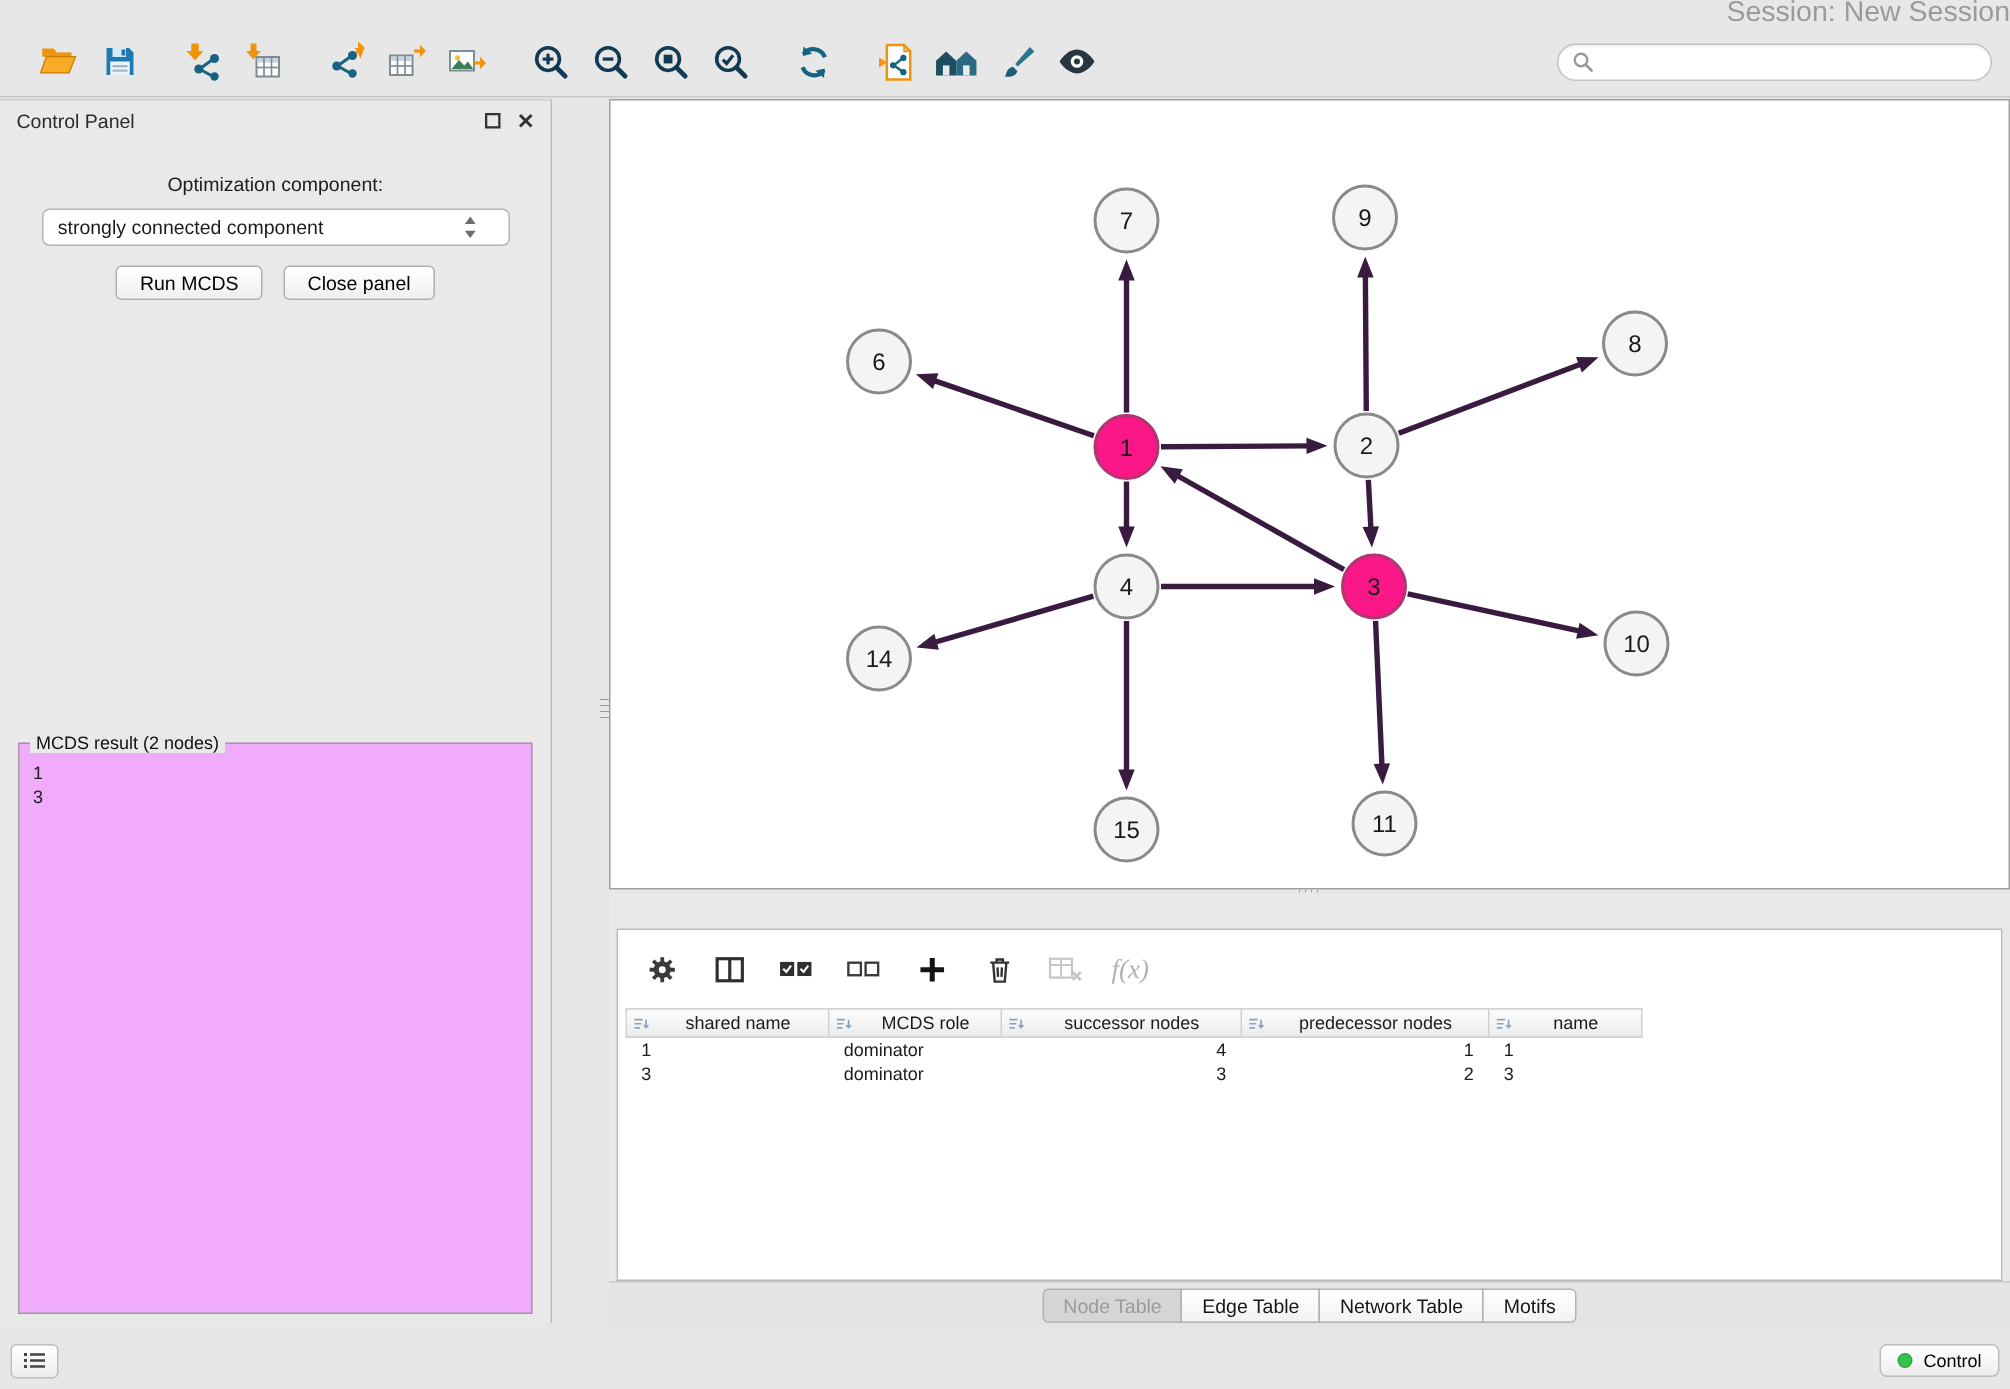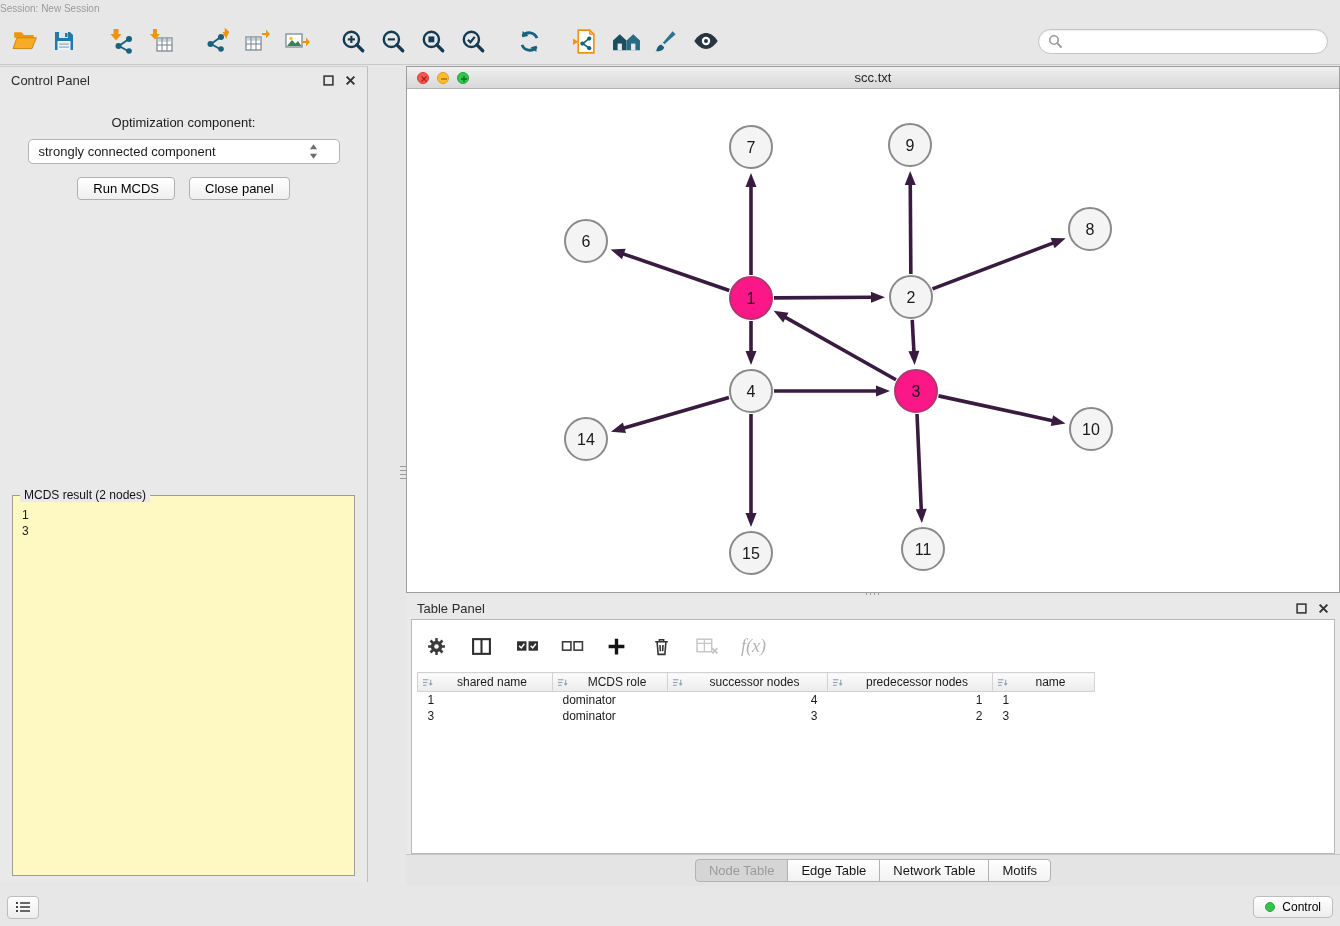--- a/index.html
+++ b/index.html
@@ -9,27 +9,27 @@
     background:#e7e7e7;
     position:relative;
     overflow:hidden;
     font-size:13px;
     color:#1c1c1c;
   }
   svg { display:block; }
 
   
   .titlebar { position:absolute; top:0; left:0; right:0; height:18px;
-    text-align:left; line-height:18px; font-size:10px; color:#9b9b9b; }
+    text-align:right; line-height:18px; font-size:19px; color:#9b9b9b; }
 
   
   .toolbar { position:absolute; top:18px; left:0; right:0; height:47px;
     border-bottom:1px solid #c9c9c9; display:flex; align-items:center; padding:0 12px; }
   .tbtn { width:40px; height:40px; border:none; background:transparent;
-    display:flex; align-items:center; justify-content:flex-start; cursor:pointer; }
+    display:flex; align-items:center; justify-content:flex-end; cursor:pointer; }
   .tgap { width:16px; }
   .search-box { margin-left:auto; width:290px; height:25px; background:#fff;
     border:1px solid #c3c3c3; border-radius:13px; display:flex; align-items:center;
     padding:0 9px; box-shadow:inset 0 1px 2px rgba(0,0,0,.07); }
   .search-box input { border:none; outline:none; flex:1; font:13px "Liberation Sans",sans-serif; background:transparent; margin-left:6px; }
 
   
   .panel-header { height:26px; display:flex; align-items:center; padding:0 11px; font-size:13px; color:#2b2b2b; }
   .ph-icons { margin-left:auto; display:flex; gap:11px; align-items:center; }
   .ph-icons span { display:flex; cursor:pointer; }
@@ -46,21 +46,21 @@
   .seg-tab.active { background:#d5d5d5; color:#9b9b9b; }
   .opt-label { text-align:center; margin-top:22px; font-size:13px; }
   .dropdown { margin:9px auto 0; width:312px; height:25px; background:#fff;
     border:1px solid #b3b3b3; border-radius:5px; display:flex; align-items:center;
     padding:0 21px 0 10px; font-size:13px; cursor:pointer; }
   .dropdown .dd-value { flex:1; }
   .cp-buttons { display:flex; justify-content:center; gap:14px; margin-top:13px; }
   .cp-btn { font:13px "Liberation Sans",sans-serif; padding:3px 15px;
     background:linear-gradient(#ffffff,#efefef); border:1px solid #b0b0b0; border-radius:4px; cursor:pointer; }
   .result-box { position:absolute; left:12px; right:12px; top:428px; bottom:6px;
-    background:#fef9c3; border:1px solid #9d9d9d; }
+    background:#f0abfc; border:1px solid #9d9d9d; }
   .result-legend { position:absolute; top:-8px; left:7px; background:#e9e9e9;
     padding:0 4px; font-size:12px; color:#111; }
   .result-list { padding:11px 9px; font-size:12px; line-height:16px; }
 
   
   .network-window { position:absolute; left:406px; top:66px; width:934px; height:527px;
     border:1px solid #9e9e9e; background:#fff; }
   .net-titlebar { height:22px; background:linear-gradient(#f0f0f0,#d8d8d8);
     border-bottom:1px solid #b3b3b3; position:relative; display:flex; align-items:center; }
   .traffic { position:absolute; left:10px; top:5px; display:flex; gap:8px; }
@@ -330,40 +330,20 @@
         <div>1</div>
         <div>3</div>
       </div>
   </div>
 </div>
 
 <div class="v-grip"></div>
 <div class="h-grip"></div>
 
 <div class="network-window">
-  <div class="net-titlebar">
-    <span class="traffic">
-      <span class="tl red">
-        <svg width="8" height="8" viewBox="0 0 8 8">
-            <path d="M1.5 1.5 6.5 6.5 M6.5 1.5 1.5 6.5" stroke="#a3241d" stroke-width="1.3"></path>
-          </svg>
-      </span>
-      <span class="tl yellow">
-        <svg width="8" height="8" viewBox="0 0 8 8">
-            <line x1="1" y1="4" x2="7" y2="4" stroke="#9c6f11" stroke-width="1.4"></line>
-          </svg>
-      </span>
-      <span class="tl green">
-        <svg width="8" height="8" viewBox="0 0 8 8">
-            <path d="M4 1v6 M1 4h6" stroke="#156e27" stroke-width="1.3"></path>
-          </svg>
-      </span>
-    </span>
-    <span class="net-title">scc.txt</span>
-  </div>
   <svg id="graph-svg" width="932" height="503" viewBox="0 0 932 503">
       <g>
         <line x1="344" y1="186" x2="344" y2="95" stroke="#3a1b40" stroke-width="3.6"></line>
         <polygon points="344,84 349.5,98 338.5,98" fill="#3a1b40"></polygon>
       </g>
       <g>
         <line x1="322.2606252742353" y1="201.4900341856449" x2="213.97203760231716" y2="164.08124935352777" stroke="#3a1b40" stroke-width="3.6"></line>
         <polygon points="203.5749453421688,160.48952657274924 218.6034696091105,159.86226398184775 215.01174682833198,170.25935624199607" fill="#3a1b40"></polygon>
       </g>
       <g>
@@ -455,35 +435,20 @@
         <text x="344" y="464" text-anchor="middle" dy="0.36em" font-size="16" fill="#1a1a1a" font-family="&quot;Liberation Sans&quot;, sans-serif">15</text>
       </g>
       <g>
         <circle cx="516" cy="460" r="21" fill="#f4f4f4" stroke="#8a8a8a" stroke-width="2"></circle>
         <text x="516" y="460" text-anchor="middle" dy="0.36em" font-size="16" fill="#1a1a1a" font-family="&quot;Liberation Sans&quot;, sans-serif">11</text>
       </g>
     </svg>
 </div>
 
 <div class="table-panel">
-  <div class="panel-header">
-    <span>Table Panel</span>
-    <span class="ph-icons">
-      <span>
-        <svg width="11" height="11" viewBox="0 0 10 10">
-            <rect x="1" y="1" width="8" height="8" fill="none" stroke="#333" stroke-width="1.4"></rect>
-          </svg>
-      </span>
-      <span>
-        <svg width="11" height="11" viewBox="0 0 10 10">
-            <path d="M1.5 1.5 8.5 8.5 M8.5 1.5 1.5 8.5" stroke="#333" stroke-width="1.8"></path>
-          </svg>
-      </span>
-    </span>
-  </div>
 
   <div class="tp-body">
     <div class="tp-toolbar">
       <button class="tbtn">
         <svg width="21" height="21" viewBox="0 0 20 20">
           <g stroke="#3a3a3a" stroke-width="2.4">
             <line x1="10" y1="2" x2="10" y2="18"></line>
               <line x1="2" y1="10" x2="18" y2="10"></line>
             <line x1="4.3" y1="4.3" x2="15.7" y2="15.7"></line>
               <line x1="15.7" y1="4.3" x2="4.3" y2="15.7"></line>

